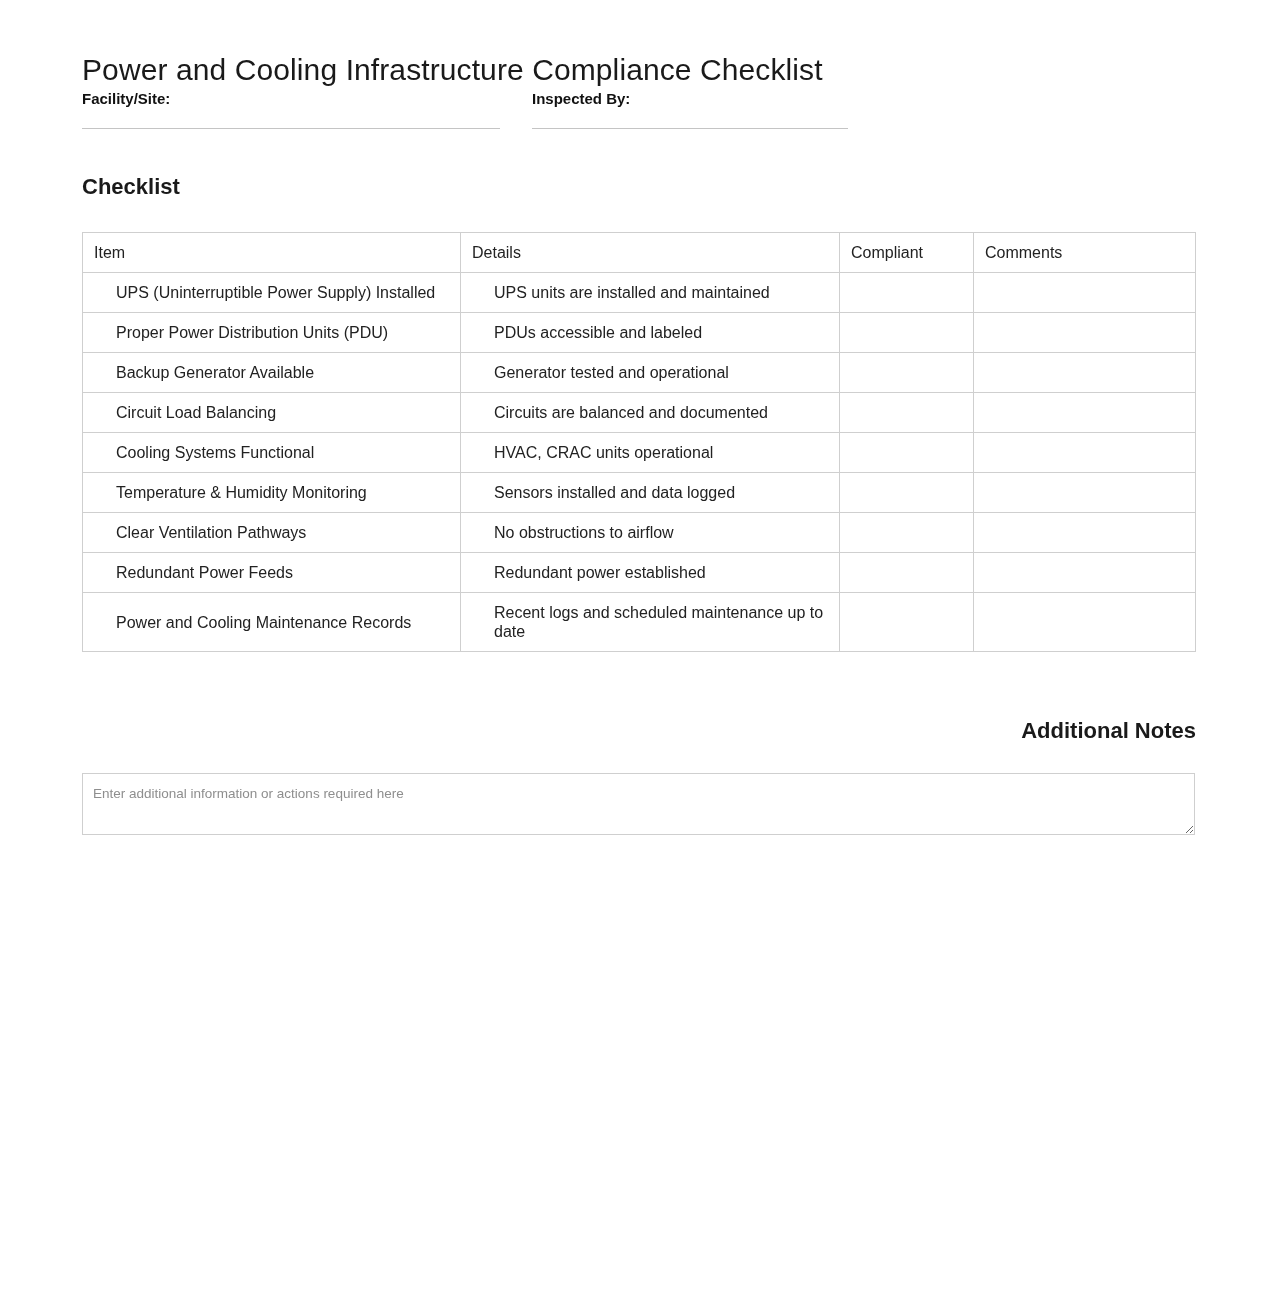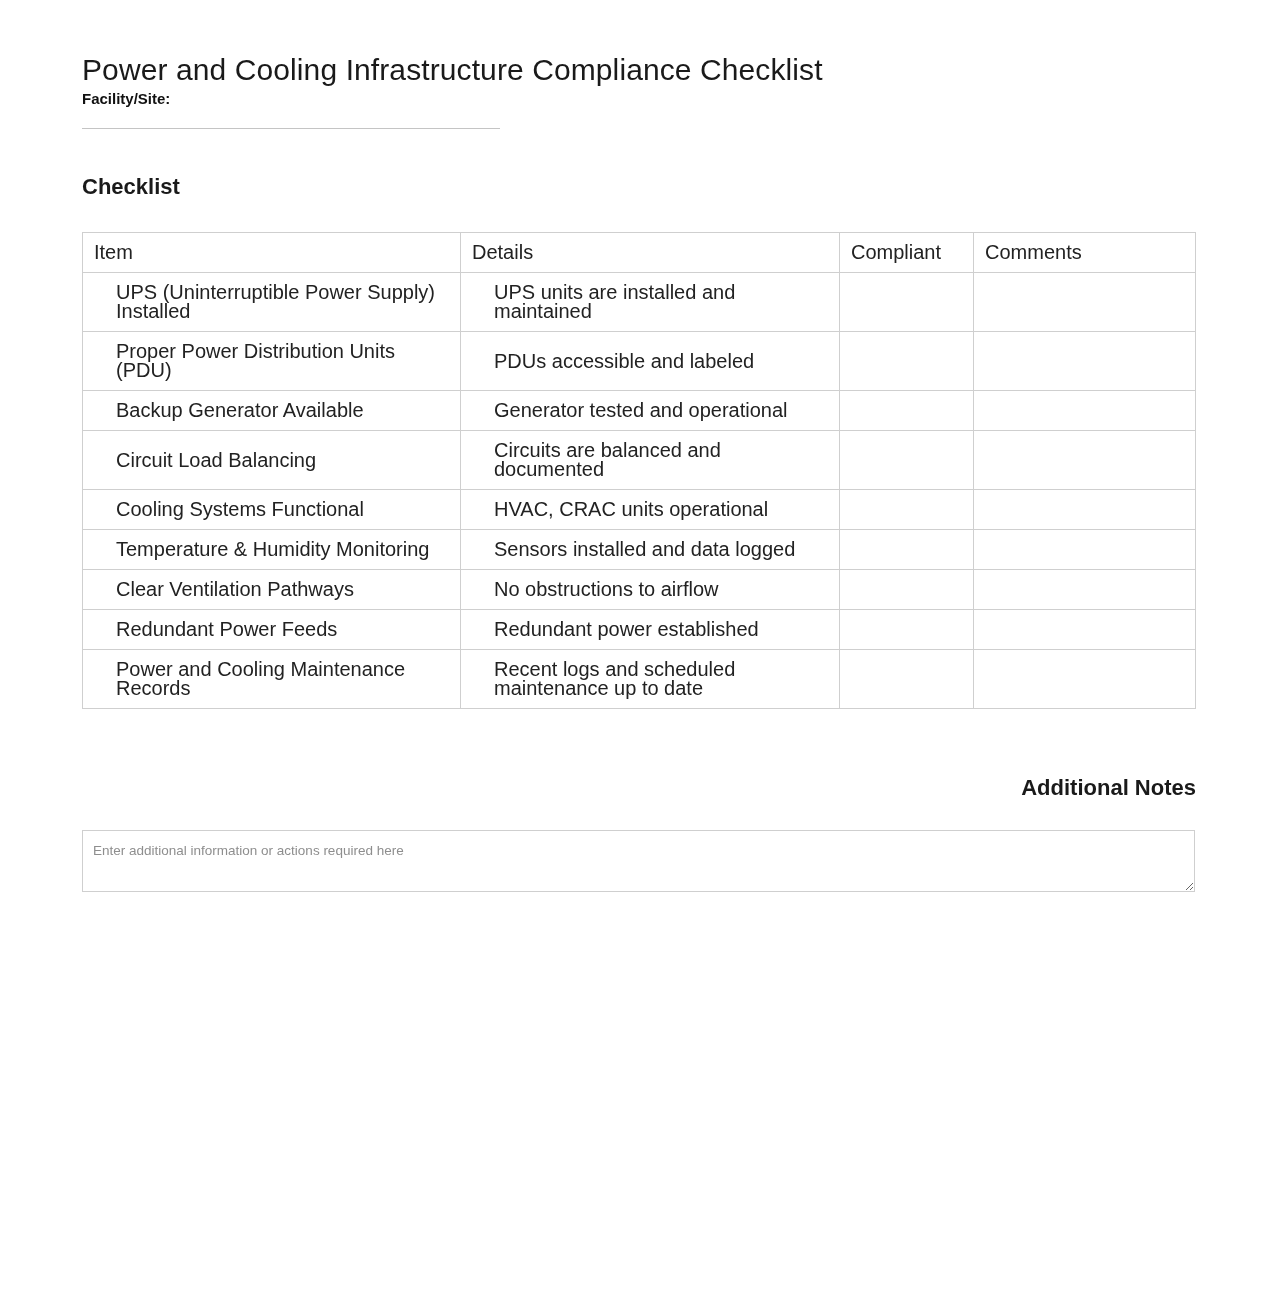--- a/index.html
+++ b/index.html
@@ -81,21 +81,21 @@
     width: 1113px;
     margin-top: 31px;
     table-layout: fixed;
   }
   table.checklist th,
   table.checklist td {
     border: 1px solid #cfcfcf;
     text-align: left;
     vertical-align: middle;
     padding: 10px 11px;
-    font-size: 20px;
+    font-size: 16px;
     line-height: 19px;
     color: #222222;
     font-weight: 400;
     box-sizing: border-box;
   }
   table.checklist th {
     font-weight: 400;
     height: 39px;
   }
   table.checklist td {
@@ -137,20 +137,24 @@
   <h1 class="page-title">Power and Cooling Infrastructure Compliance Checklist</h1>
 
   <div class="meta-row">
 
     <div class="meta-field facility">
       <span class="meta-label">Facility/Site:</span>
       <input class="meta-line" type="text" placeholder="" style="">
     </div>
 
 
+    <div class="meta-field inspector">
+      <span class="meta-label">Inspected By:</span>
+      <input class="meta-line" type="text" placeholder="" style="">
+    </div>
 
   </div>
 
   <h2 class="section-heading heading-checklist">Checklist</h2>
 
   <table class="checklist">
     <colgroup>
       <col class="c-item">
       <col class="c-details">
       <col class="c-compliant">

